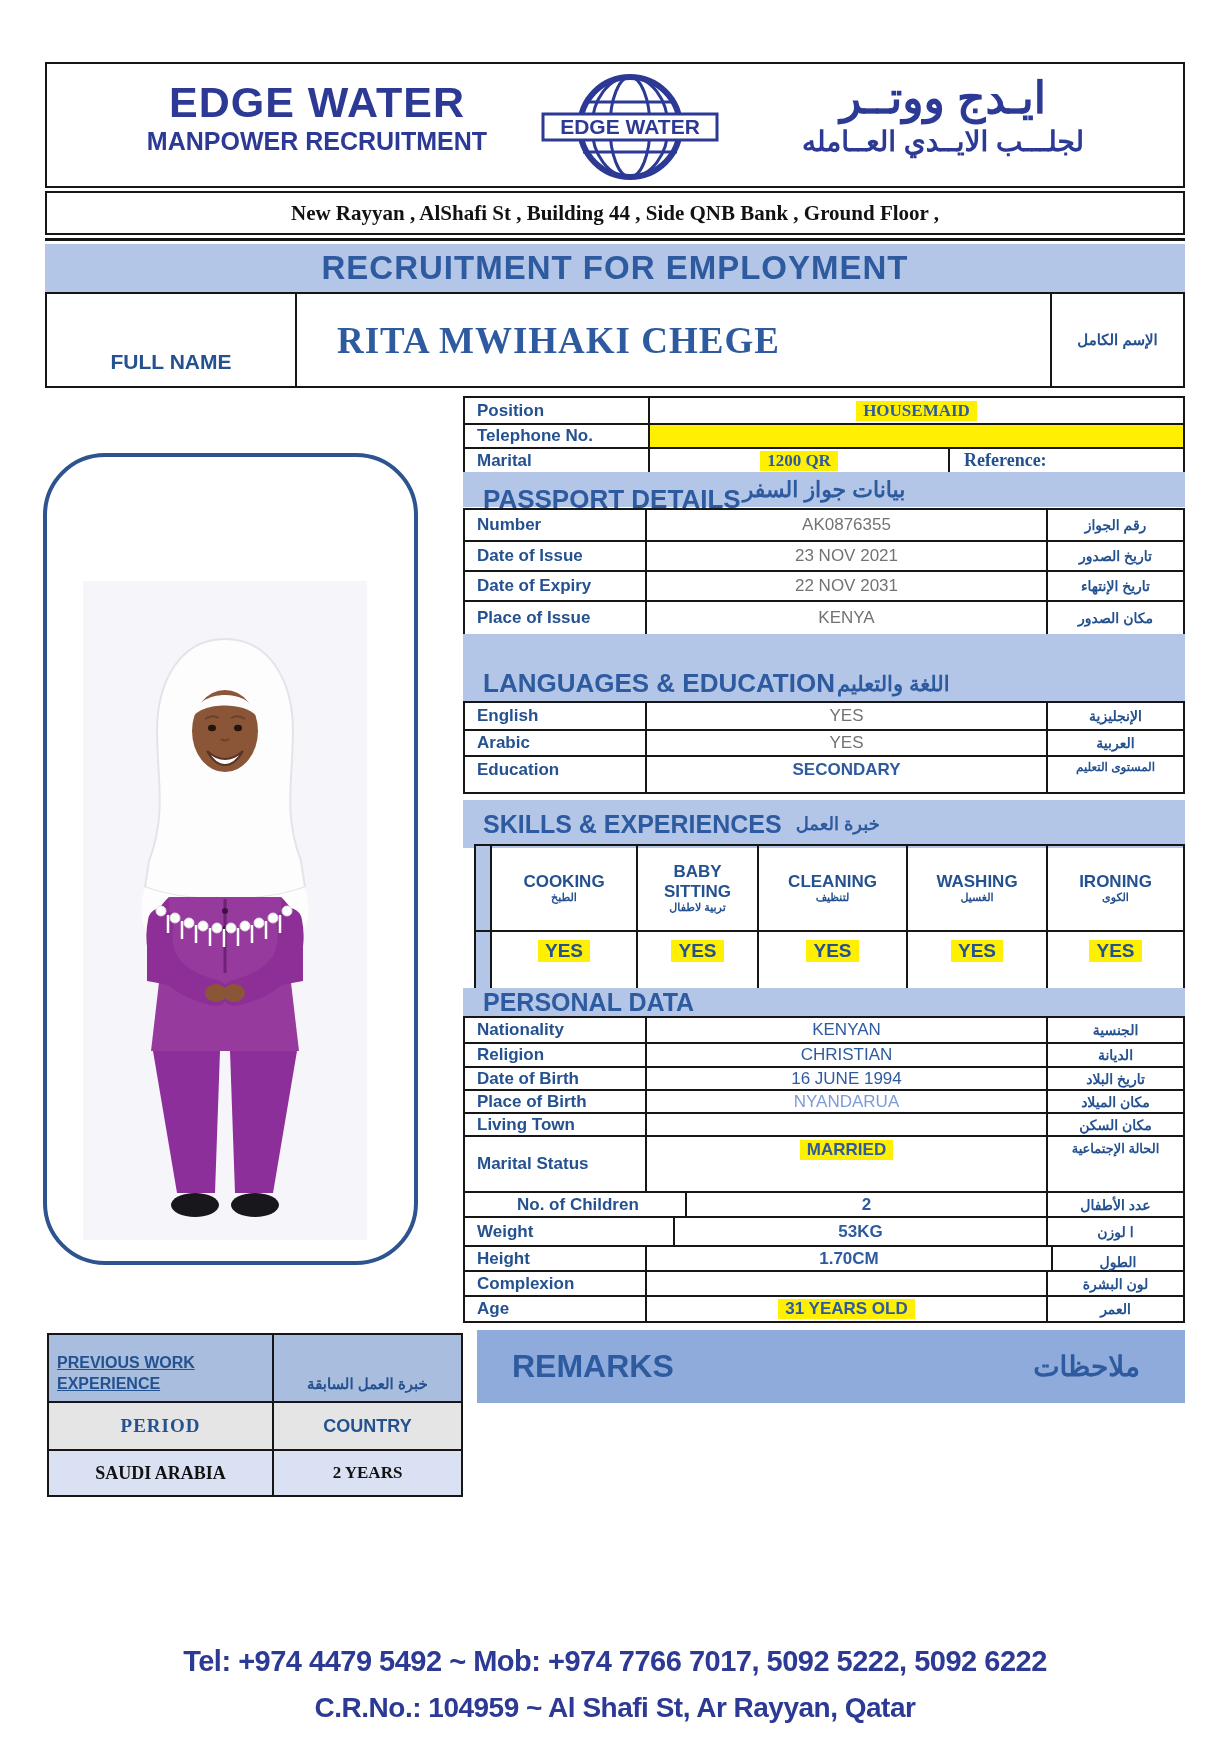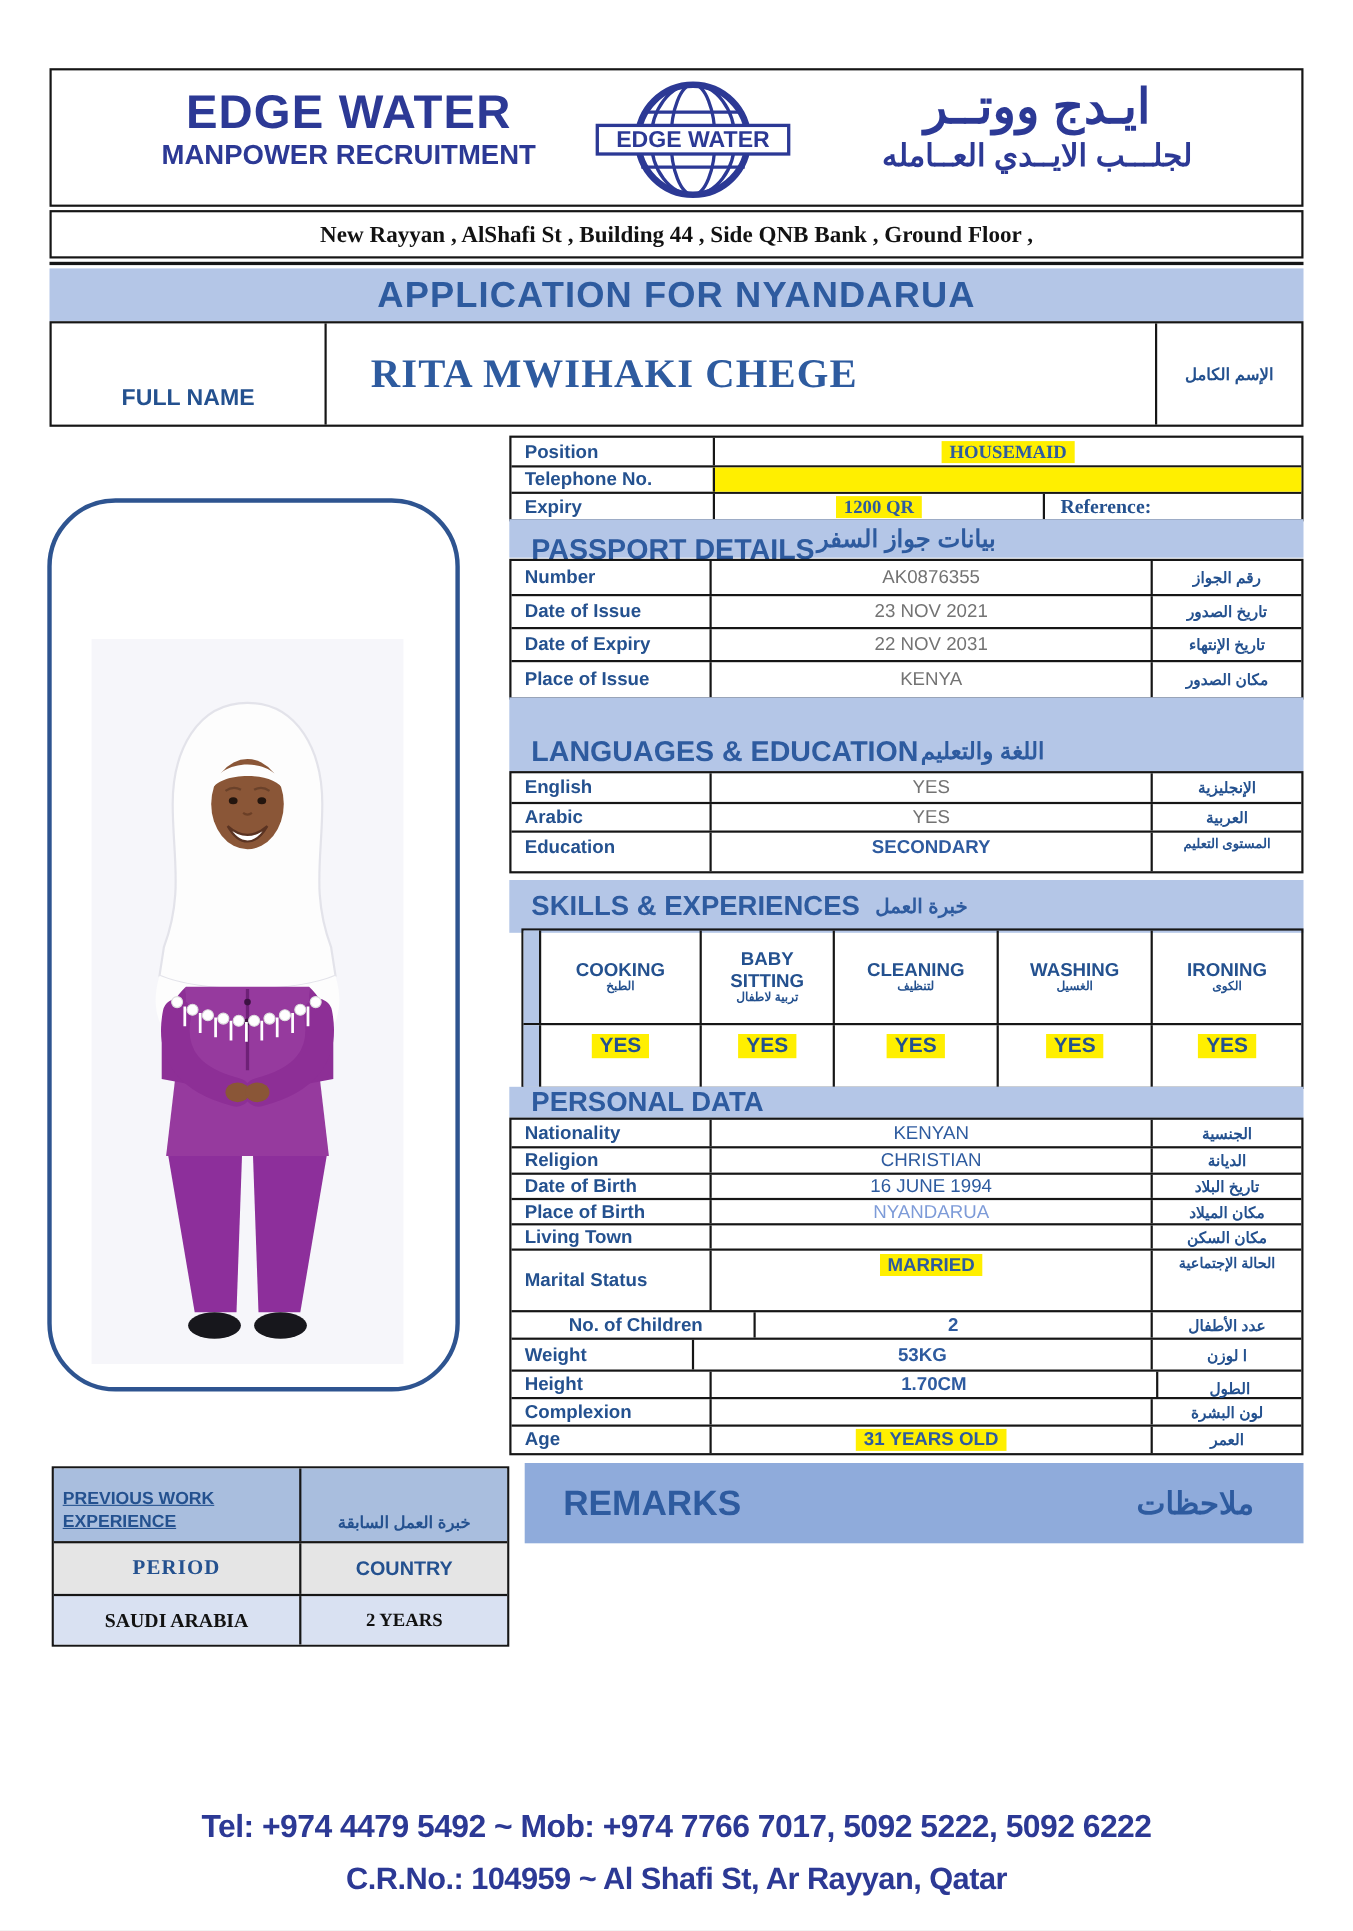--- a/index.html
+++ b/index.html
@@ -52,21 +52,21 @@
     </div>
   </div>
 
   <div class="abs cell ctr serif" style="left:45px;top:191px;width:1140px;height:44px;border:2px solid #161616;font-size:21px;font-weight:700;color:#121212;">
     <span>New Rayyan , AlShafi  St , Building 44 , Side QNB Bank , Ground Floor ,</span>
   </div>
 
   <div class="abs" style="left:45px;top:238px;width:1140px;height:3px;background:#161616;"></div>
 
   <div class="abs band cell ctr" style="left:45px;top:244px;width:1140px;height:48px;">
-    <span class="blu" style="font-size:33px;font-weight:800;letter-spacing:1px;">APPLICATION FOR NYANDARUA</span>
+    <span class="blu" style="font-size:33px;font-weight:800;letter-spacing:1px;">RECRUITMENT FOR EMPLOYMENT</span>
   </div>
 
   <div class="abs" style="left:45px;top:292px;width:1140px;height:96px;border:2px solid #161616;">
     <div class="abs cell" style="left:0;top:0;width:248px;height:92px;align-items:flex-end;justify-content:center;padding-bottom:12px;">
       <span class="lbl" style="font-size:21px;">FULL NAME</span>
     </div>
     <div class="abs cell bl" style="left:248px;top:0;width:755px;height:92px;padding-left:40px;">
       <span class="blu serif" style="font-size:37px;font-weight:700;letter-spacing:1px;">RITA MWIHAKI CHEGE</span>
     </div>
     <div class="abs cell bl ctr" style="left:1003px;top:0;width:133px;height:92px;">
@@ -149,21 +149,21 @@
     <div class="trow" style="height:24px;">
       <div class="tcell" style="width:183px;padding-left:12px;">
           <span class="lbl" style="font-size:17px;">Telephone No.</span>
         </div>
       <div class="tcell bl" style="flex:1;background:#ffef00;">
         <span></span>
       </div>
     </div>
     <div class="trow" style="height:25px;">
       <div class="tcell" style="width:183px;padding-left:12px;">
-          <span class="lbl" style="font-size:17px;">Expiry</span>
+          <span class="lbl" style="font-size:17px;">Marital</span>
         </div>
       <div class="tcell bl ctr" style="width:300px;">
         <span class="hl serif blu" style="font-size:17px;font-weight:700;">1200 QR</span>
       </div>
       <div class="tcell bl" style="flex:1;padding-left:14px;">
         <span class="serif lbl" style="font-size:18px;">Reference:</span>
       </div>
     </div>
   </div>
 
@@ -381,21 +381,21 @@
           <span class="lbl" style="font-size:17px;">No. of Children</span>
         </div>
       <div class="tcell bl ctr val-blue" style="flex:1;">
           <span>2</span>
         </div>
       <div class="tcell bl ctr" style="width:137px;">
           <span class="ar" style="font-size:14px;">عدد الأطفال</span>
         </div>
     </div>
     <div class="trow" style="height:29px;">
-      <div class="tcell" style="width:164px;padding-left:12px;">
+      <div class="tcell" style="width:208px;padding-left:12px;">
           <span class="lbl" style="font-size:17px;">Weight</span>
         </div>
       <div class="tcell bl ctr val-blue" style="flex:1;">
           <span>53KG</span>
         </div>
       <div class="tcell bl ctr" style="width:137px;">
           <span class="ar" style="font-size:14px;">ا لوزن</span>
         </div>
     </div>
     <div class="trow" style="height:25px;">

